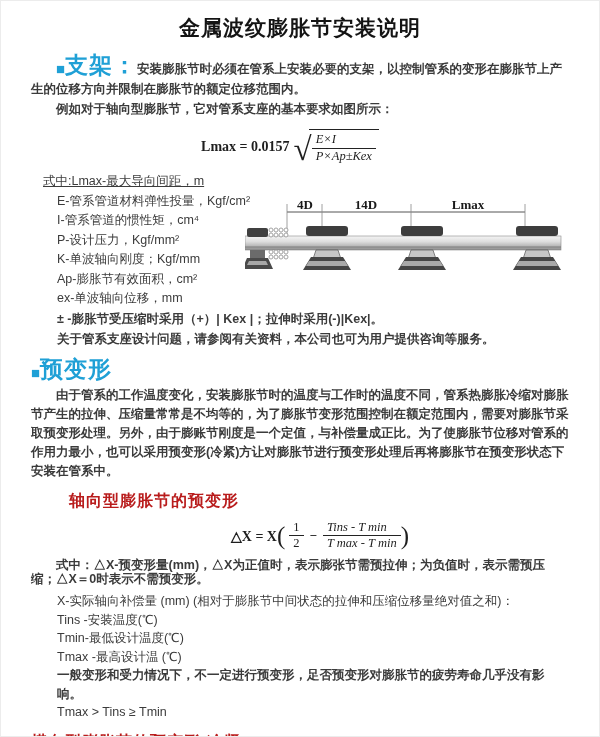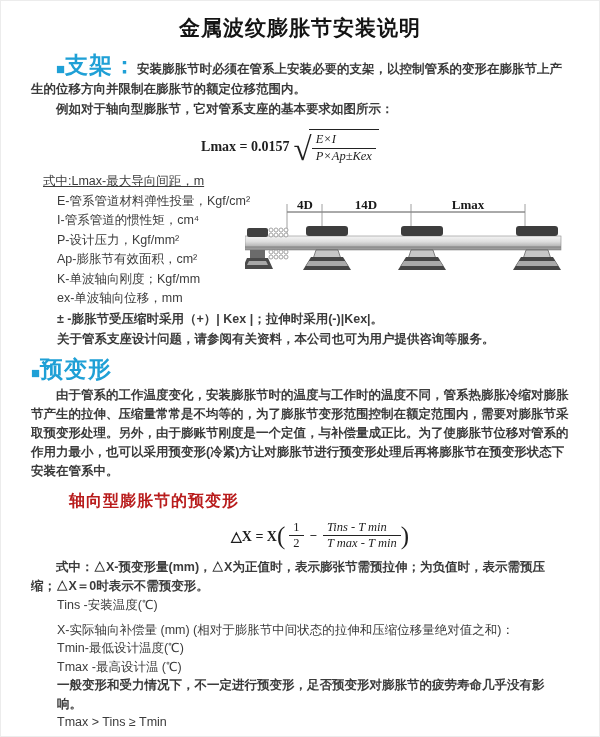--- a/index.html
+++ b/index.html
@@ -67,22 +67,22 @@
       <span class="f-lhs">Lmax = 0.0157</span>
       <span class="radical-glyph">√</span><span class="radicand"><span class="frac it"><span class="num">E×I</span><span class="den">P×Ap±Kex</span></span></span>
     </div>
 
     <div class="defs-row">
       <div class="defs-col">
         <div class="def-line def-first">式中:Lmax-最大导向间距，m</div>
         <div class="def-line def-rest">E-管系管道材料弹性投量，Kgf/cm²</div>
         <div class="def-line def-rest">I-管系管道的惯性矩，cm⁴</div>
         <div class="def-line def-rest">P-设计压力，Kgf/mm²</div>
+        <div class="def-line def-rest">K-单波轴向刚度；Kgf/mm</div>
         <div class="def-line def-rest">Ap-膨胀节有效面积，cm²</div>
-        <div class="def-line def-rest">K-单波轴向刚度；Kgf/mm</div>
         <div class="def-line def-rest">ex-单波轴向位移，mm</div>
       </div>
       <div class="diagram-col">
         <svg width="326" height="78" viewBox="0 0 326 78">
           <defs>
             <linearGradient id="pipeG" x1="0" y1="0" x2="0" y2="1">
               <stop offset="0" stop-color="#f4f4f4"></stop>
               <stop offset="0.4" stop-color="#dedede"></stop>
               <stop offset="0.75" stop-color="#b3b3b3"></stop>
               <stop offset="1" stop-color="#898989"></stop>
@@ -161,23 +161,23 @@
 
     <p class="sub-head" style="margin:10px 0 0 38px;">轴向型膨胀节的预变形</p>
 
     <div class="formula" style="margin:8px 0 6px 40px;">
       <span class="f-lhs">△X = X</span><span class="paren">(</span>
       <span class="frac"><span class="num">1</span><span class="den">2</span></span>
       <span class="f-op">−</span>
       <span class="frac it"><span class="num">Tins - T min</span><span class="den">T max - T min</span></span><span class="paren">)</span>
     </div>
 
-    <p class="para bold indent" style="line-height:19px;">式中：△X-预变形量(mm)，△X为正值时，表示膨张节需预拉伸；为负值时，表示需预压缩；△X＝0时表示不需预变形。</p>
+    <p class="para bold indent" style="line-height:14px;">式中：△X-预变形量(mm)，△X为正值时，表示膨张节需预拉伸；为负值时，表示需预压缩；△X＝0时表示不需预变形。</p>
+    <p class="para axial-line" style="margin-top:6px;">X-实际轴向补偿量 (mm) (相对于膨胀节中间状态的拉伸和压缩位移量绝对值之和)：</p>
     <p class="para axial-line">Tins -安装温度(℃)</p>
-    <p class="para axial-line" style="margin-top:6px;">X-实际轴向补偿量 (mm) (相对于膨胀节中间状态的拉伸和压缩位移量绝对值之和)：</p>
     <p class="para axial-line">Tmin-最低设计温度(℃)</p>
     <p class="para axial-line">Tmax -最高设计温 (℃)</p>
     <p class="para bold axial-line">一般变形和受力情况下，不一定进行预变形，足否预变形对膨胀节的疲劳寿命几乎没有影响。</p>
     <p class="para axial-line">Tmax &gt; Tins ≥ Tmin</p>
 
     <p class="sub-head" style="margin:10px 0 0 0;">横向型膨胀节的预变形-冷紧</p>
 
   </div>
 </div>
 

